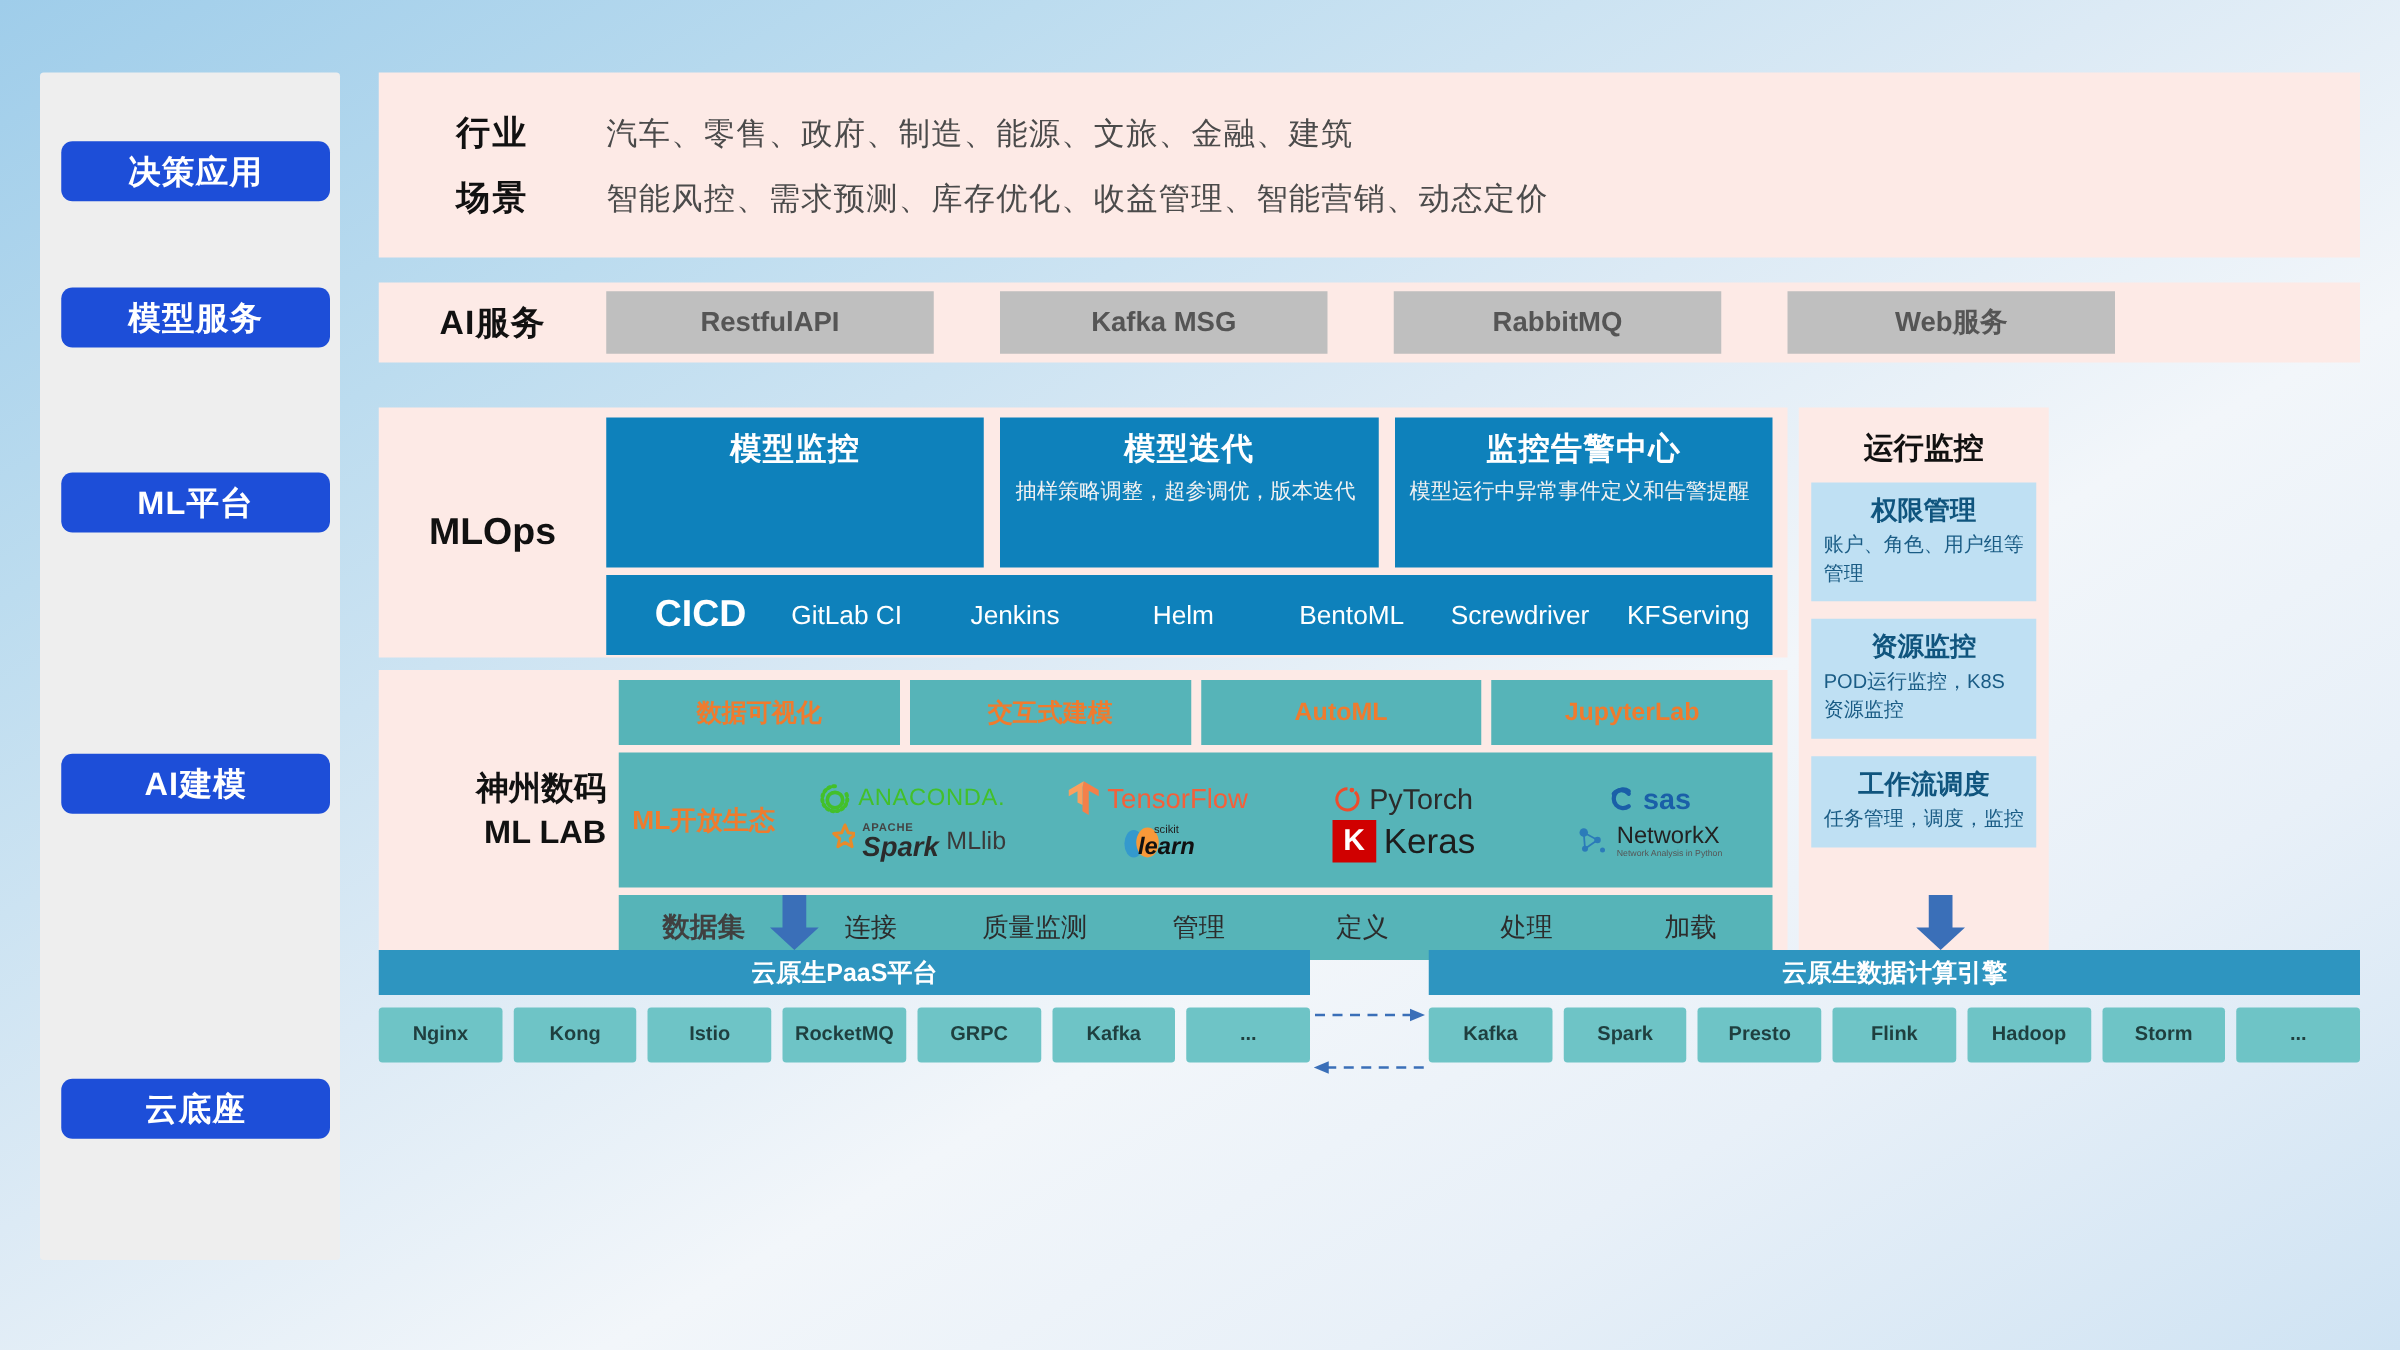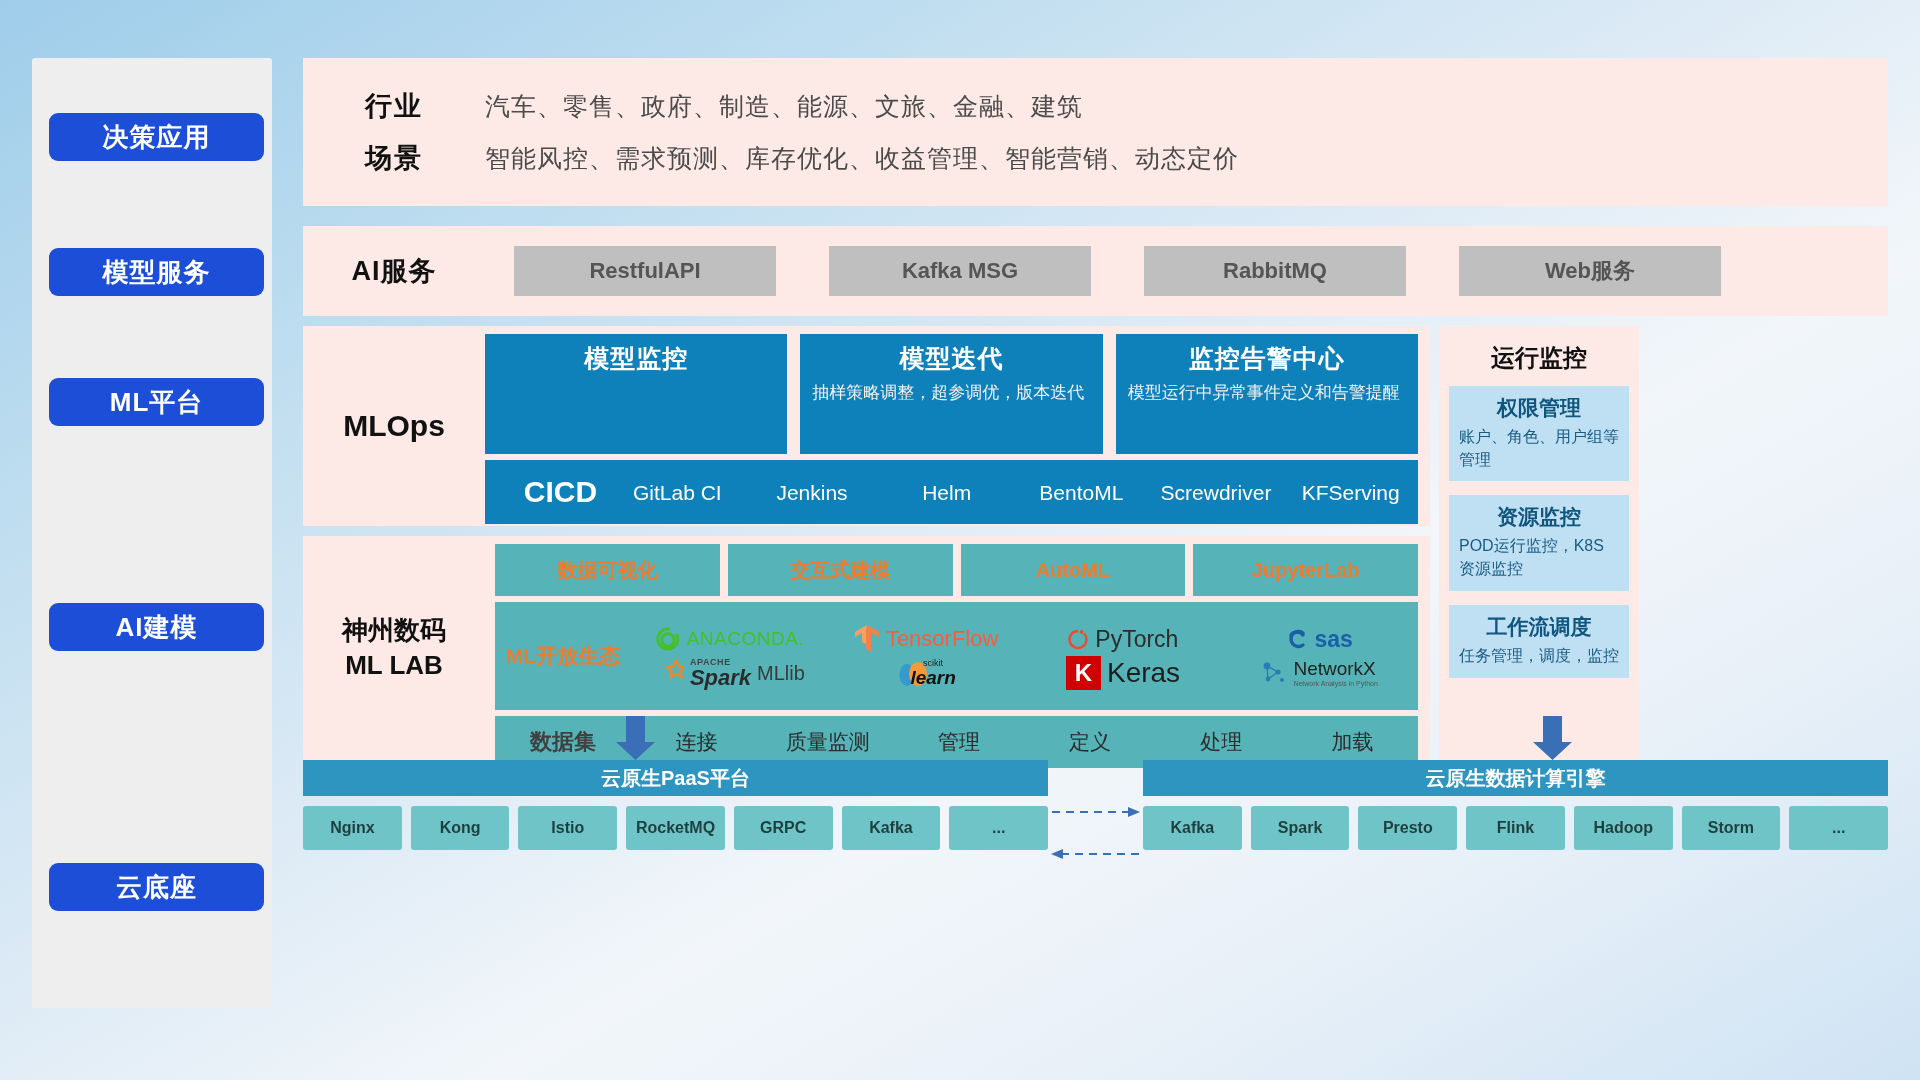--- a/index.html
+++ b/index.html
@@ -51,21 +51,21 @@
   #band-app { top: 0; height: 148px; padding: 22px 0 0 0; }
   .kv-row { display: flex; align-items: center; height: 52px; }
   .kv-key {
     width: 182px; text-align: center;
     font-size: 27px; font-weight: bold; color: #111;
     letter-spacing: 2px;
   }
   .kv-val { font-size: 25px; color: #4b4b4b; letter-spacing: 1px; }
 
   
-  #band-svc { top: 168px; height: 90px; display: flex; align-items: center; gap: 29px; }
+  #band-svc { top: 168px; height: 64px; display: flex; align-items: center; }
   .svc-key {
     width: 182px; text-align: center;
     font-size: 27px; font-weight: bold; color: #111; letter-spacing: 1px;
   }
   .svc-items { display: flex; gap: 53px; }
   .svc-chip {
     width: 262px; height: 50px;
     background: #bfbfbf;
     color: #555;
     font-size: 22px; font-weight: bold;
@@ -129,21 +129,21 @@
     text-align: center; font-size: 21px; font-weight: bold;
     color: #10557e; margin-bottom: 4px;
   }
   .mon-card .d { font-size: 16px; line-height: 1.42; color: #1a5c85; }
 
   
   #band-lab { top: 478px; height: 224px; width: 1127px; display: flex; }
   #band-lab .side-key {
     width: 182px;
     display: flex; flex-direction: column;
-    align-items: center; justify-content: center;
+    align-items: flex-end; justify-content: center;
     font-size: 26px; font-weight: bold; color: #111; line-height: 1.35;
   }
   #band-lab .lab-body { flex: 1; padding: 8px 12px 10px 10px; }
   .lab-top { display: flex; gap: 8px; height: 52px; }
   .lab-chip {
     flex: 1; background: #56b4b8;
     color: #ef7b2e; font-size: 20px; font-weight: bold;
     display: flex; align-items: center; justify-content: center;
   }
   .eco-bar {
@@ -186,21 +186,21 @@
 
   svg { display: block; }
 </style>
 </head>
 <body>
 
 <div id="left-col">
   <div class="stage-chip" style="top:55px">
       <span>决策应用</span>
     </div>
-  <div class="stage-chip" style="top:190px">
+  <div class="stage-chip" style="top:172px">
       <span>模型服务</span>
     </div>
   <div class="stage-chip" style="top:320px">
       <span>ML平台</span>
     </div>
   <div class="stage-chip" style="top:545px">
       <span>AI建模</span>
     </div>
   <div class="stage-chip" style="top:805px">
       <span>云底座</span>

